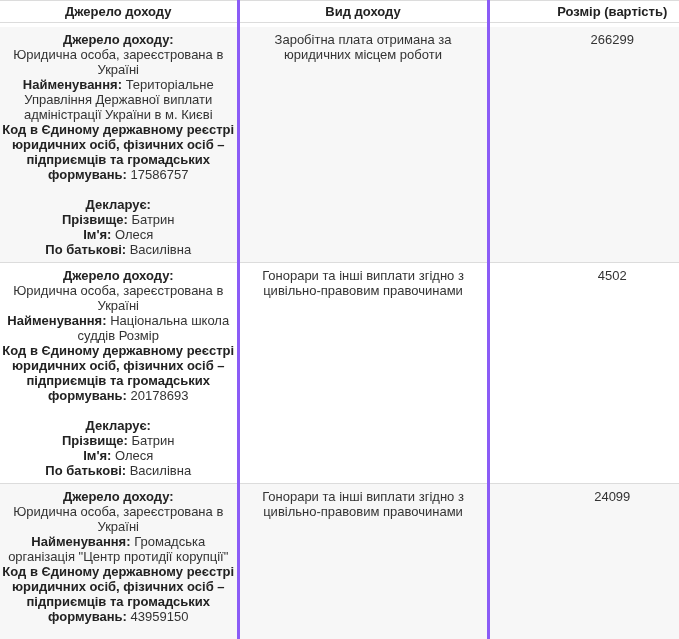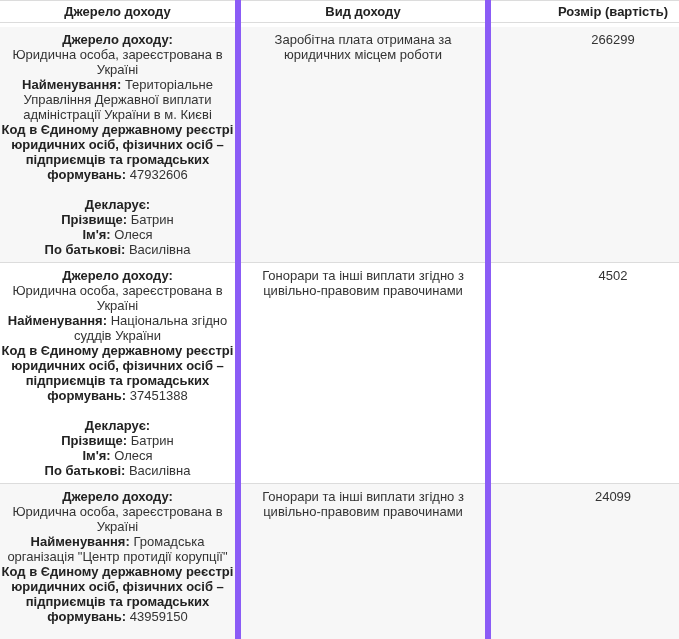--- a/index.html
+++ b/index.html
@@ -30,21 +30,21 @@
   th {
     background: #ffffff;
     color: #222222;
     font-weight: bold;
     font-size: 13px;
     text-align: center;
     vertical-align: middle;
     padding: 3px 2px;
     border-bottom: 1px solid #dcdcdc;
   }
-  th + th, td + td { border-left: 6px solid #8b5cf6; }
+  th + th, td + td { border-left: 3px solid #8b5cf6; }
 
   tr.spacer td {
     height: 4px;
     padding: 0;
     background: #ffffff;
     border-bottom: none;
   }
 
   td {
     vertical-align: top;
@@ -87,42 +87,42 @@
           <td></td>
       </tr>
 
       <tr class="data-row row-gray">
         <td class="col-source">
           <b>Джерело доходу:</b><br>
           <span>Юридична особа, зареєстрована в Україні</span><br>
           <b>Найменування:</b>
           <span>Територіальне Управління Державної виплати адміністрації України в м. Києві</span><br>
           <b>Код в Єдиному державному реєстрі юридичних осіб, фізичних осіб – підприємців та громадських формувань:</b>
-          <span>47932606</span><br>
+          <span>17586757</span><br>
           <br>
           <b>Декларує:</b><br>
           <b>Прізвище:</b>
           <span>Батрин</span><br>
           <b>Ім'я:</b>
           <span>Олеся</span><br>
           <b>По батькові:</b>
           <span>Василівна</span>
         </td>
         <td class="col-type">Заробітна плата отримана за юридичних місцем роботи</td>
         <td class="col-amount">266299</td>
       </tr>
 
       <tr class="data-row row-white">
         <td class="col-source">
           <b>Джерело доходу:</b><br>
           <span>Юридична особа, зареєстрована в Україні</span><br>
           <b>Найменування:</b>
-          <span>Національна згідно суддів України</span><br>
+          <span>Національна школа суддів Розмір</span><br>
           <b>Код в Єдиному державному реєстрі юридичних осіб, фізичних осіб – підприємців та громадських формувань:</b>
-          <span>37451388</span><br>
+          <span>20178693</span><br>
           <br>
           <b>Декларує:</b><br>
           <b>Прізвище:</b>
           <span>Батрин</span><br>
           <b>Ім'я:</b>
           <span>Олеся</span><br>
           <b>По батькові:</b>
           <span>Василівна</span>
         </td>
         <td class="col-type">Гонорари та інші виплати згідно з цивільно-правовим правочинами</td>

